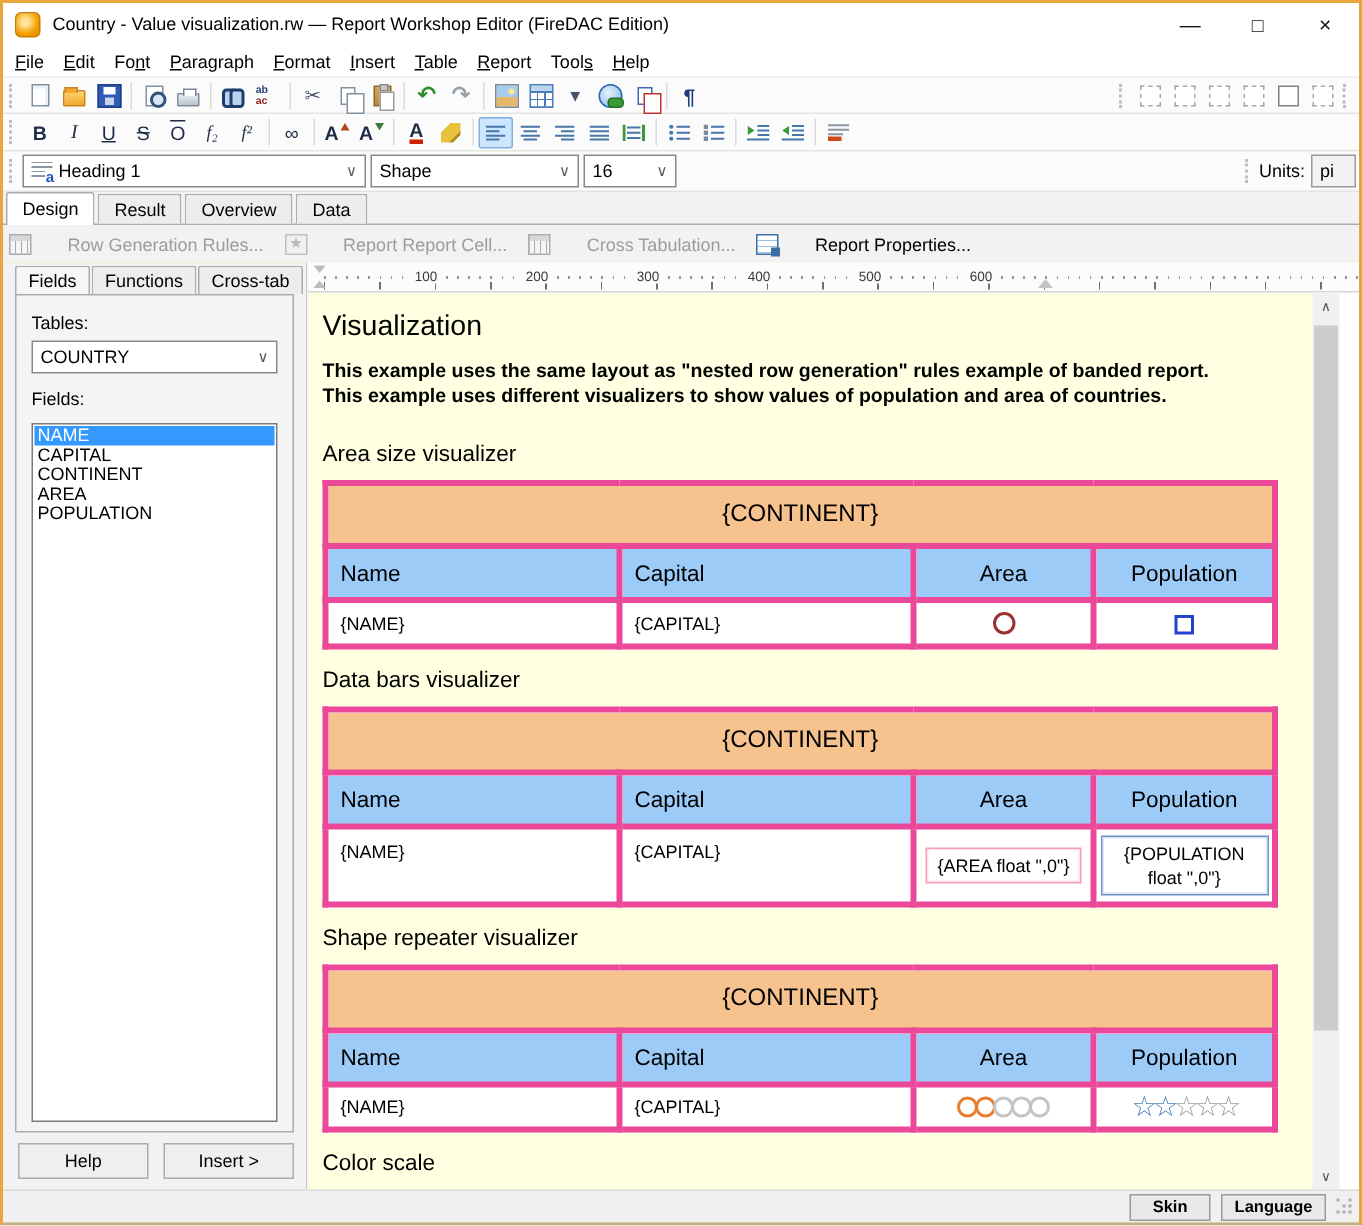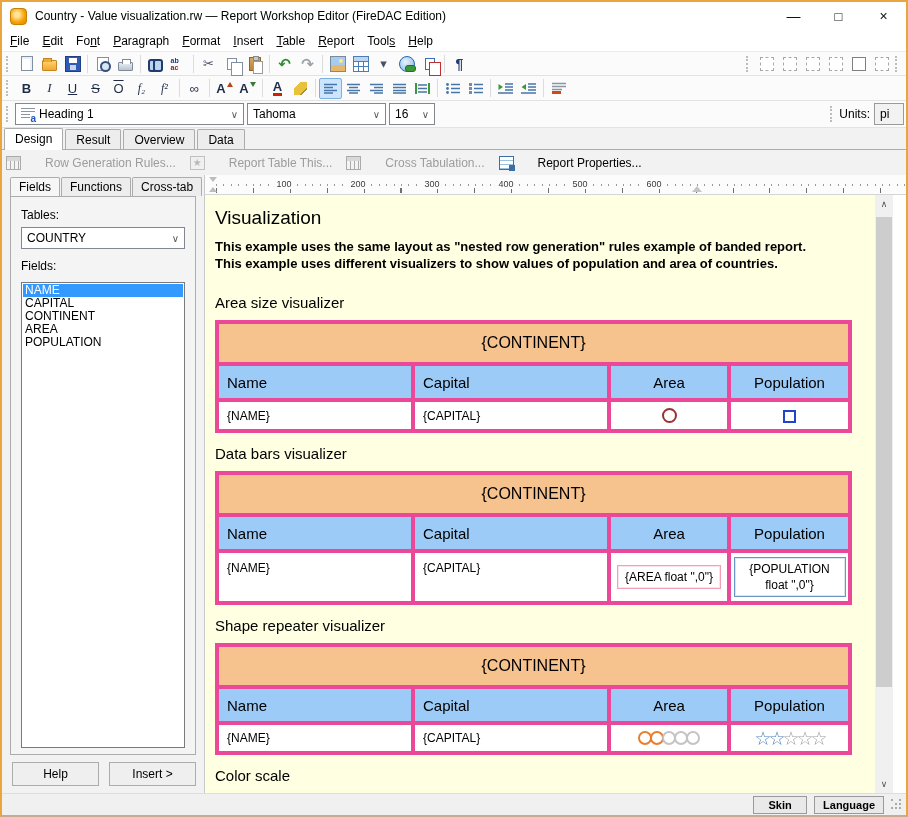--- a/index.html
+++ b/index.html
@@ -413,24 +413,24 @@
   <div class="toolbar tb3">
     <span class="grip"></span>
     <div class="combo" style="width:229px">
       <span class="style-icon">
           <b>a</b>
         </span>
       <span>Heading 1</span>
       <span class="chev">∨</span>
     </div>
     <div class="combo" style="width:139px;margin-left:3px">
-      <span>Tahoma</span>
+      <span>Shape</span>
       <span class="chev">∨</span>
     </div>
-    <div class="combo" style="width:46px;margin-left:3px">
+    <div class="combo" style="width:62px;margin-left:3px">
       <span>16</span>
       <span class="chev">∨</span>
     </div>
     <span class="units">
       <span class="grip"></span>
       <span>Units:</span>
       <div class="combo">
         <span>pi</span>
       </div>
     </span>
@@ -443,21 +443,21 @@
     <span class="tab">Data</span>
   </div>
 
   <div class="action-row">
     <span class="abtn disabled">
       <span class="aic aic-table-gray"></span>
       <span>Row Generation Rules...</span>
     </span>
     <span class="abtn disabled">
       <span class="aic aic-star">★</span>
-      <span>Report Table This...</span>
+      <span>Report Report Cell...</span>
     </span>
     <span class="abtn disabled">
       <span class="aic aic-table-gray"></span>
       <span>Cross Tabulation...</span>
     </span>
     <span class="abtn">
       <span class="aic aic-props"></span>
       <span>Report Properties...</span>
     </span>
   </div>

